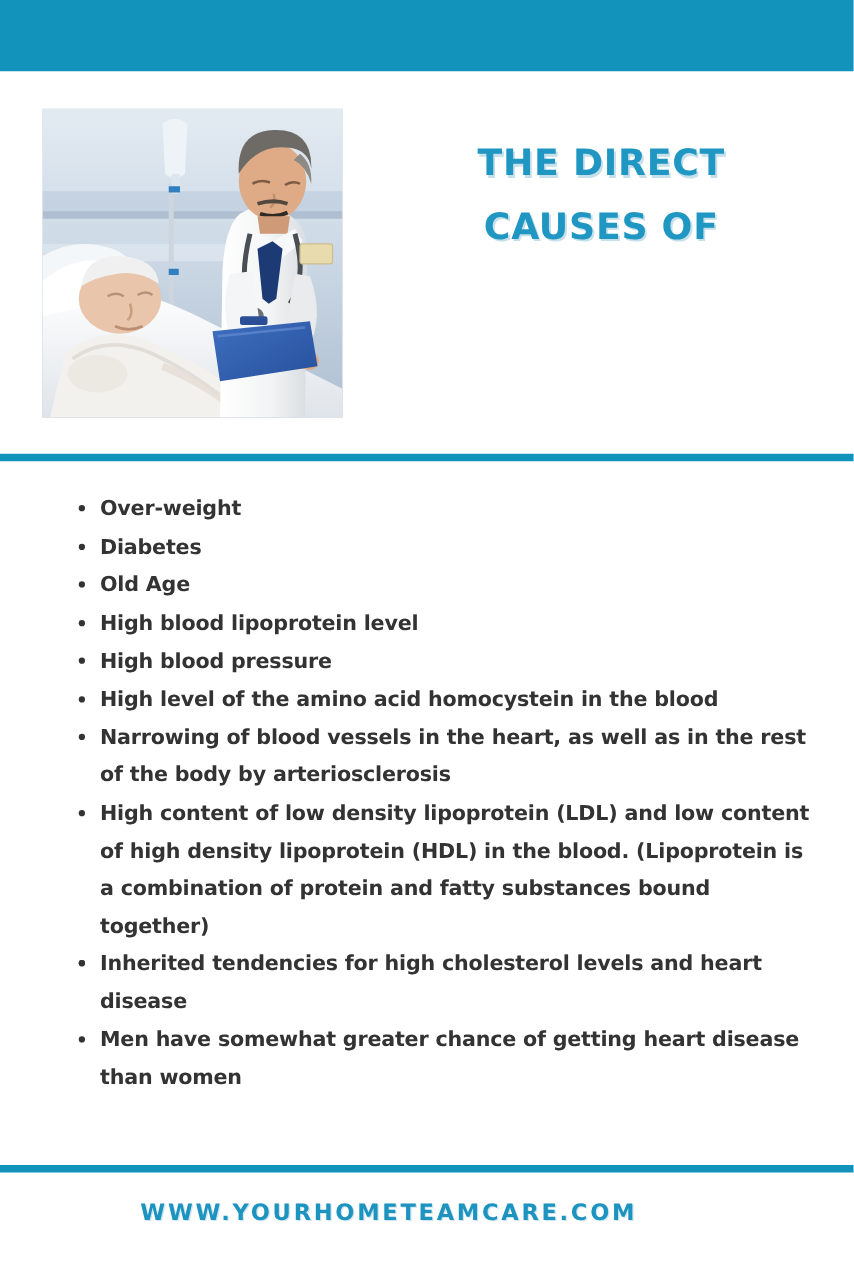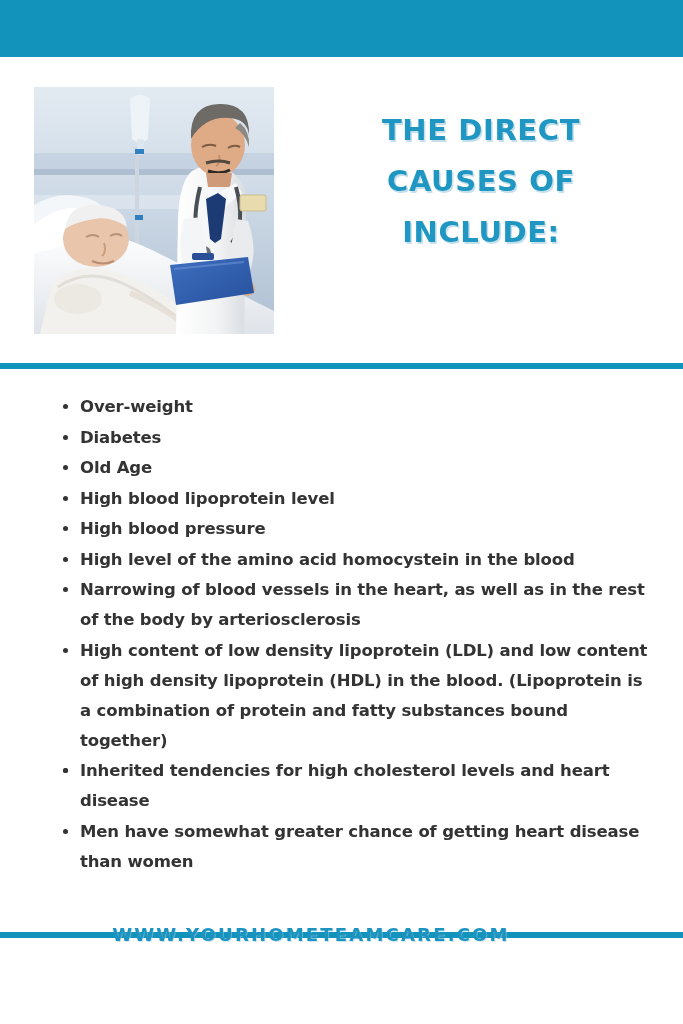--- a/index.html
+++ b/index.html
@@ -107,21 +107,21 @@
     width: 5px;
     height: 5px;
     border-radius: 50%;
     background: #333333;
   }
 
   
   .footer {
     position: absolute;
     left: 0;
-    top: 924px;
+    top: 960px;
     width: 622px;
     text-align: center;
   }
   .footer-url {
     font-family: "DejaVu Sans", sans-serif;
     font-weight: bold;
     font-size: 18px;
     letter-spacing: 2.2px;
     color: #1d93c0;
     text-shadow: 1px 1px 0 rgba(160, 205, 224, 0.5);
@@ -216,21 +216,20 @@
 
       <path d="M136 178 l78 -8 6 36 -78 12 z" fill="url(#clipg)"></path>
       <rect x="158" y="166" width="22" height="7" rx="2" fill="#2b4f96"></rect>
       <path d="M140 182 l70 -7" stroke="#6b92d4" stroke-width="2" opacity="0.6"></path>
     </svg>
   </div>
 
   <div class="title-block">
     <span class="title-line">THE DIRECT</span>
     <span class="title-line">CAUSES OF</span>
-    <span class="title-line">INCLUDE:</span>
   </div>
 </div>
 
 <div class="rule rule-top"></div>
 
 <div class="list-area">
   <ul class="causes">
     <li><span class="dot"></span><span>Over-weight</span></li>
     <li><span class="dot"></span><span>Diabetes</span></li>
     <li><span class="dot"></span><span>Old Age</span></li>

